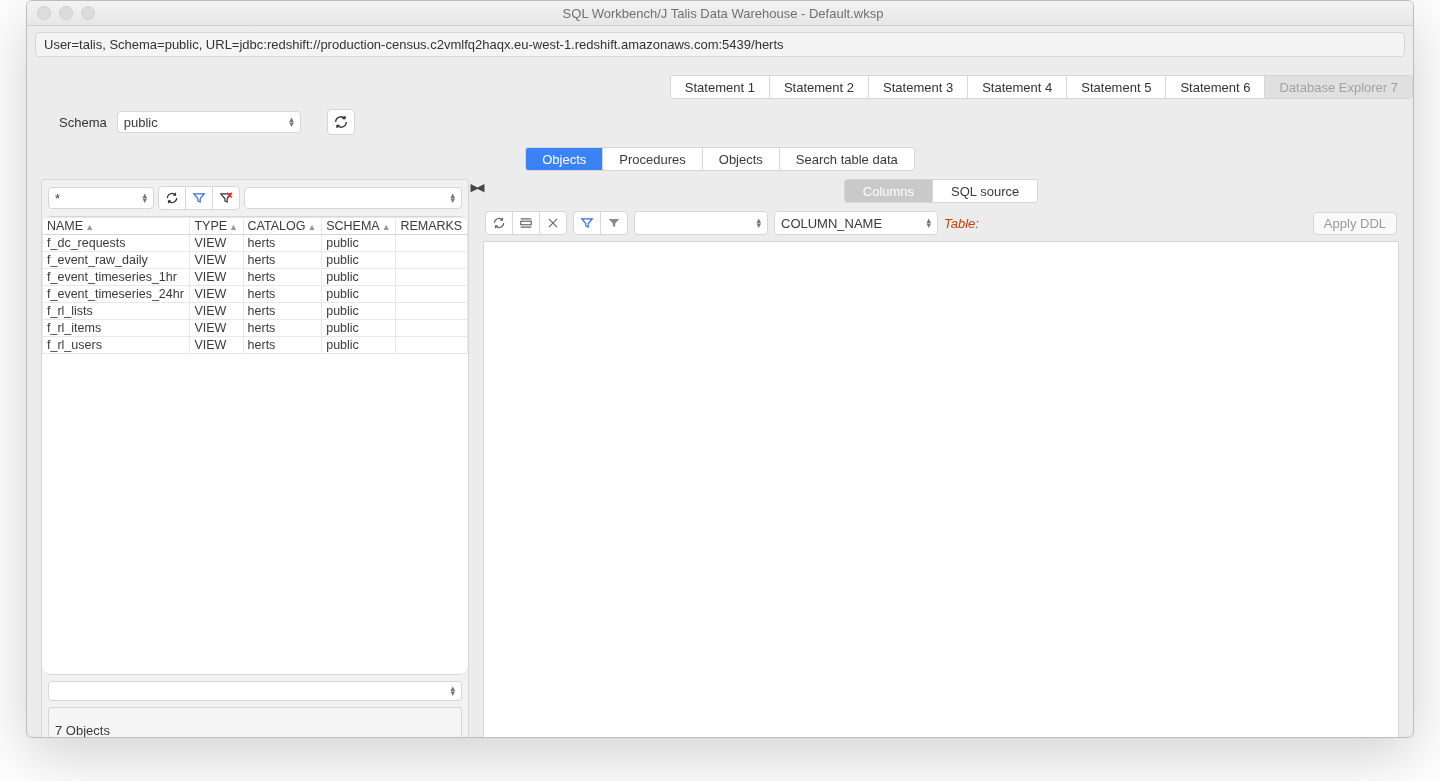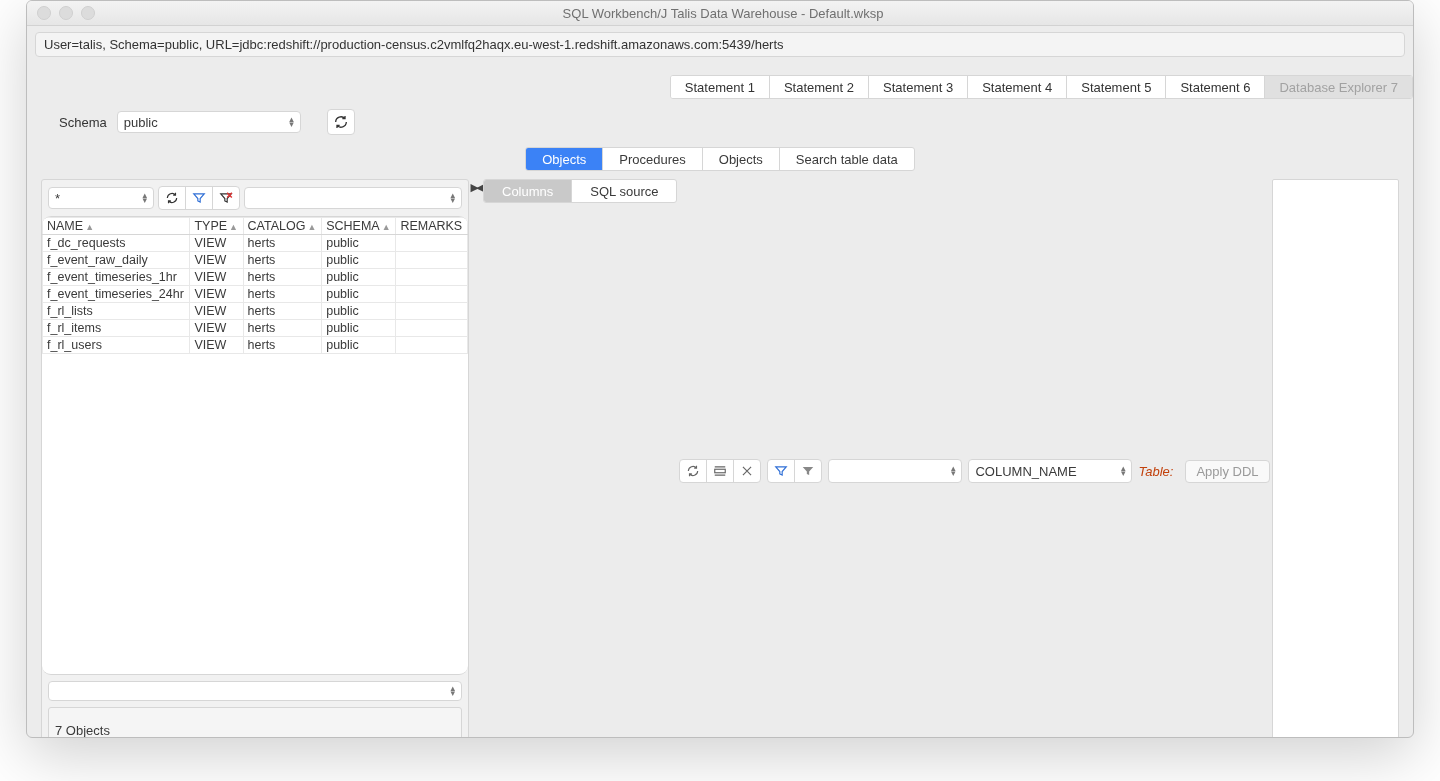--- a/index.html
+++ b/index.html
@@ -40,21 +40,21 @@
 
   .subtabs-wrap{display:flex;justify-content:center;margin-top:8px;}
   .subtabs{display:flex;border:1px solid var(--border-light);border-radius:3px;overflow:hidden;background:#fff;height:22px;}
   .subtab{padding:2px 16px;border-right:1px solid var(--border-light);display:flex;align-items:center;}
   .subtab:last-child{border-right:none;}
   .subtab.sel{background:#3b82f6;color:#fff;}
 
   .body{display:flex;gap:0;padding:8px 14px 14px 14px;height:calc(100% - 24px - 32px - 28px - 40px - 30px);}
   .left{width:426px;display:flex;flex-direction:column;border:1px solid var(--border-light);border-radius:3px;background:var(--panel2);}
   .splitter{width:14px;display:flex;flex-direction:column;align-items:center;justify-content:flex-start;padding-top:2px;color:#444;}
-  .right{flex:1;display:flex;}
+  .right{flex:1;display:flex;flex-direction:column;}
 
   .left-toolbar{display:flex;align-items:center;gap:4px;padding:6px;}
   .tb-group{display:flex;border:1px solid var(--border-light);border-radius:4px;background:#fff;overflow:hidden;}
   .tb-btn{width:26px;height:22px;border-right:1px solid var(--border-light);display:flex;align-items:center;justify-content:center;}
   .tb-btn:last-child{border-right:none;}
   .left .combo.small{min-width:92px;height:20px;}
   .left .combo.wide{flex:1;height:20px;}
 
   .table-wrap{flex:1;background:#fff;border-top:1px solid var(--border-light);border-bottom:1px solid var(--border-light);overflow:hidden;border-radius:9px;}
   table{border-collapse:collapse;width:100%;font-size:12.5px;}

